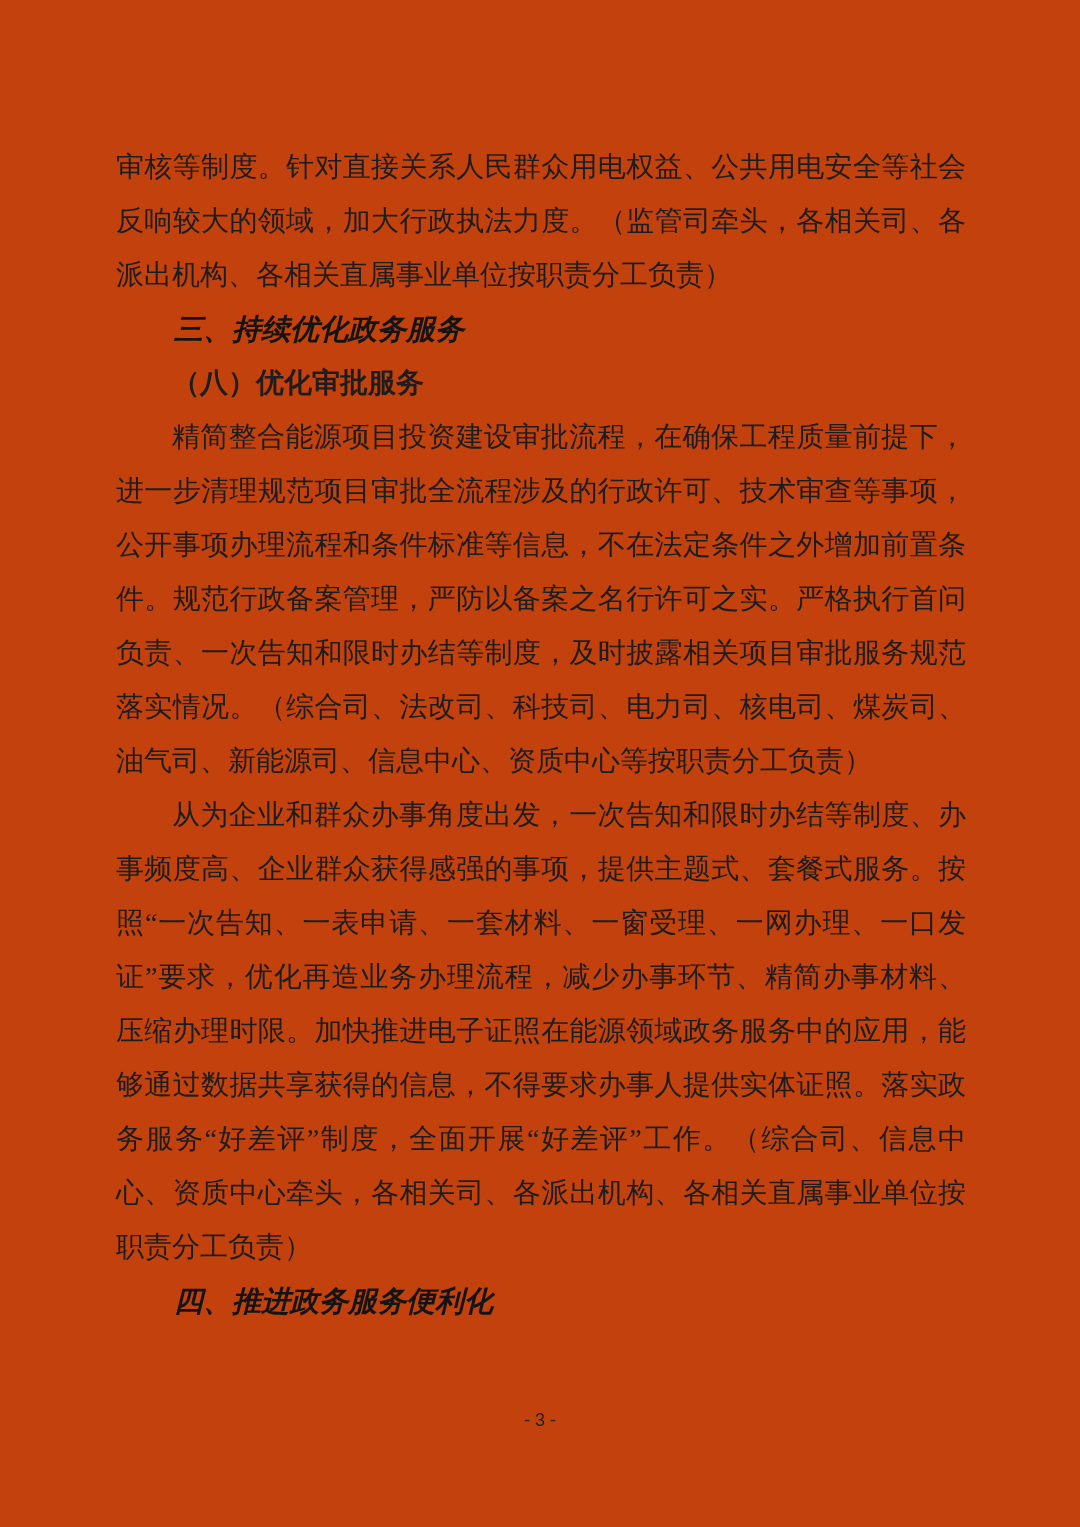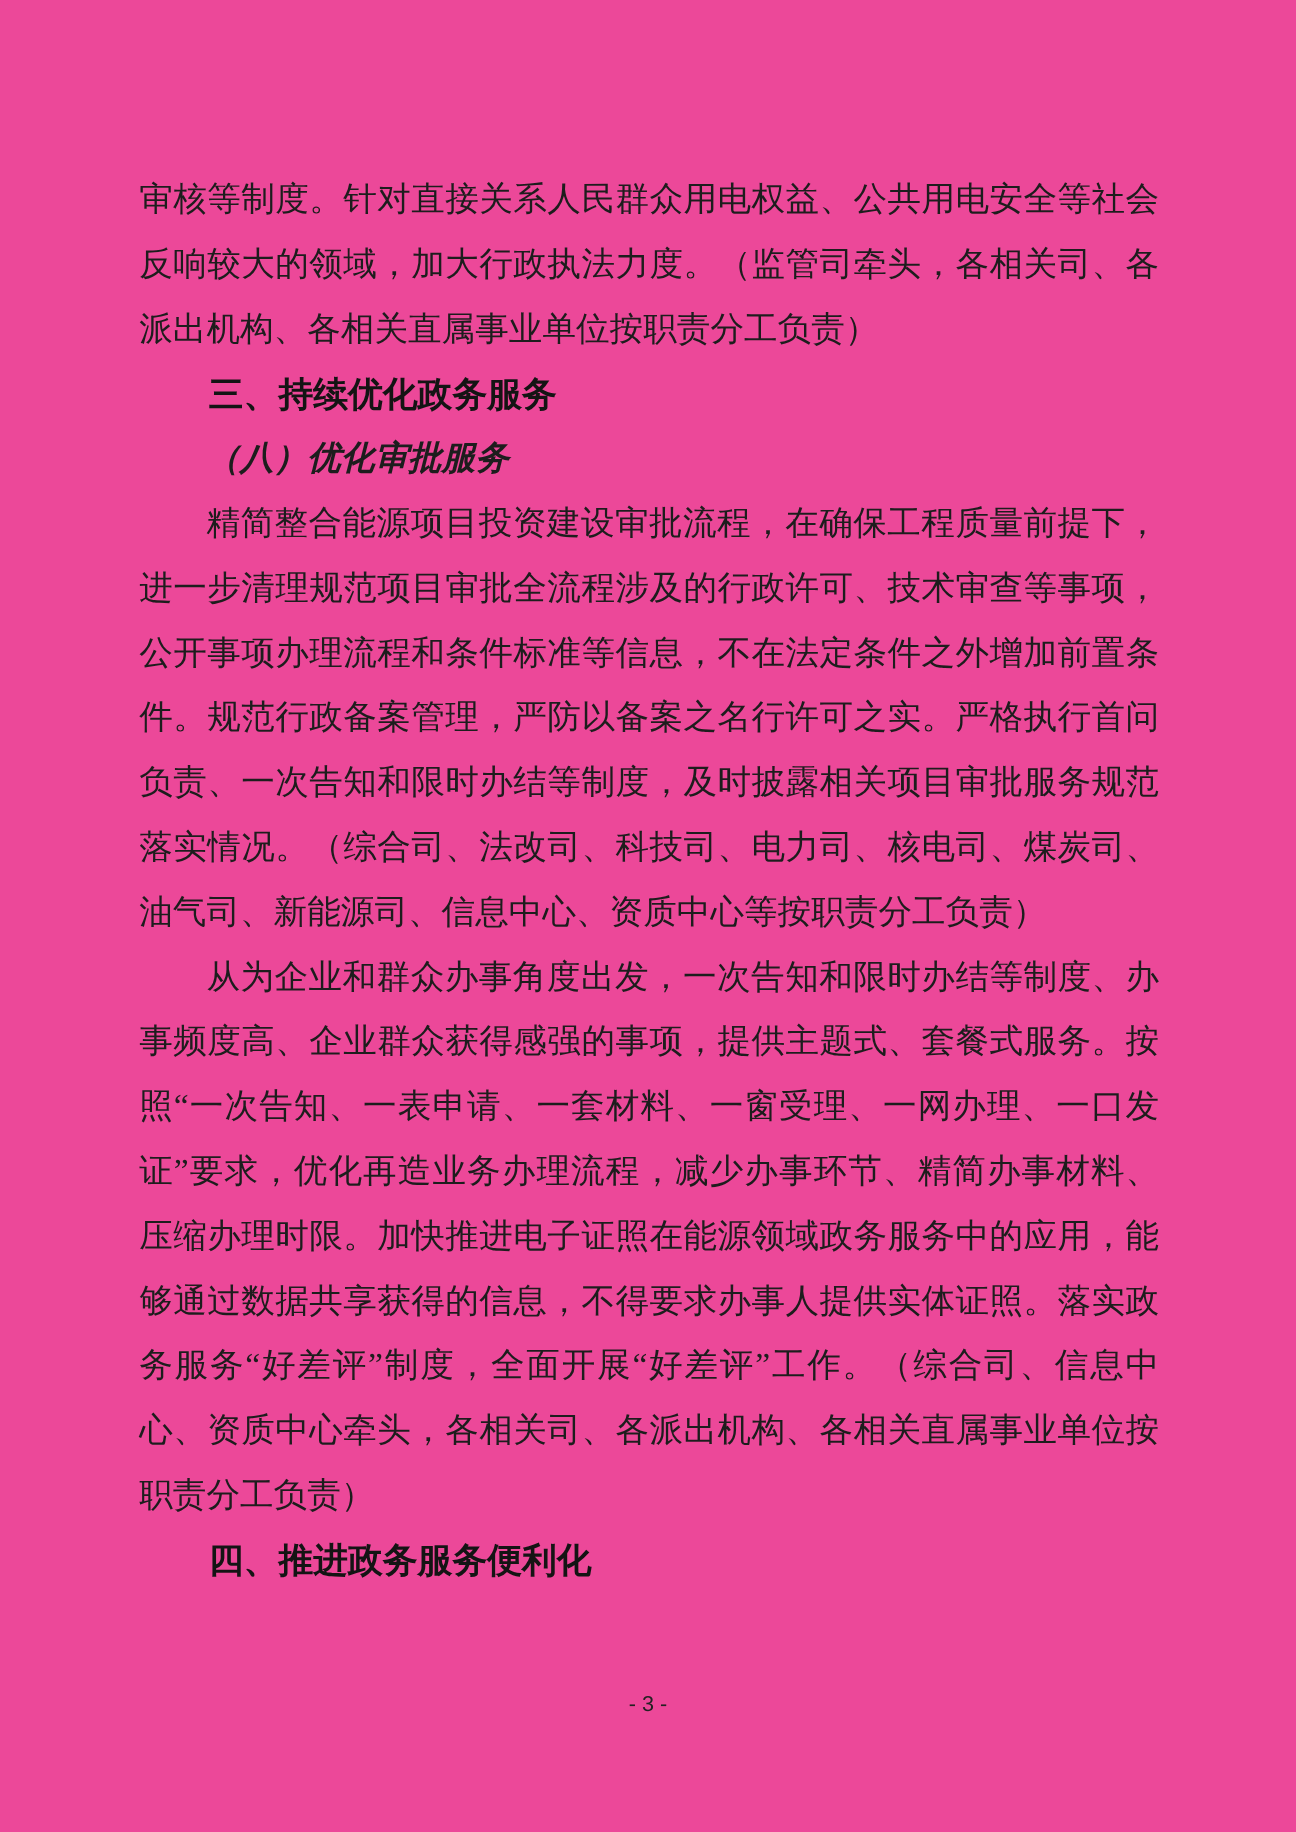--- a/index.html
+++ b/index.html
@@ -2,21 +2,21 @@
 <html><head>
 <meta charset="utf-8">
 <style>
   html, body { margin: 0; padding: 0; }
   body { background: #e8e8e8; }
   .page {
     position: relative;
     width: 1080px;
     height: 1527px;
     margin: 0 auto;
-    background: #ec4899;
+    background: #c2410c;
     overflow: hidden;
     font-family: "Liberation Serif", "DejaVu Serif", serif;
     color: #1d1d1d;
   }
   .content {
     position: absolute;
     left: 116px;
     top: 140px;
     width: 850px;
   }
@@ -34,28 +34,28 @@
     text-indent: 0;
   }
   .heading {
     margin: 0;
     font-family: "Liberation Sans", "DejaVu Sans", sans-serif;
     font-weight: bold;
     font-size: 29px;
     line-height: 54px;
     text-indent: 2em;
     color: #141414;
+    font-style: italic;
   }
   .subheading {
     margin: 0;
     font-size: 28px;
     line-height: 54px;
     text-indent: 2em;
     font-family: "Liberation Serif", "DejaVu Serif", serif;
-    font-style: italic;
   }
   .page-footer {
     position: absolute;
     top: 1405px;
     left: 0;
     width: 1080px;
     text-align: center;
     font-size: 18px;
     line-height: 30px;
     font-family: "Liberation Sans", "DejaVu Sans", sans-serif;

